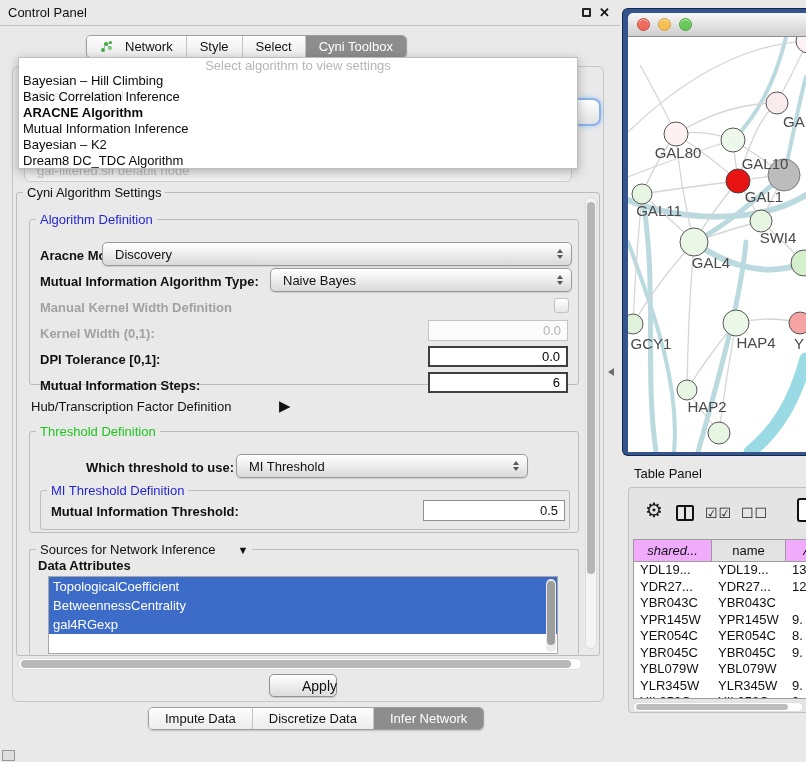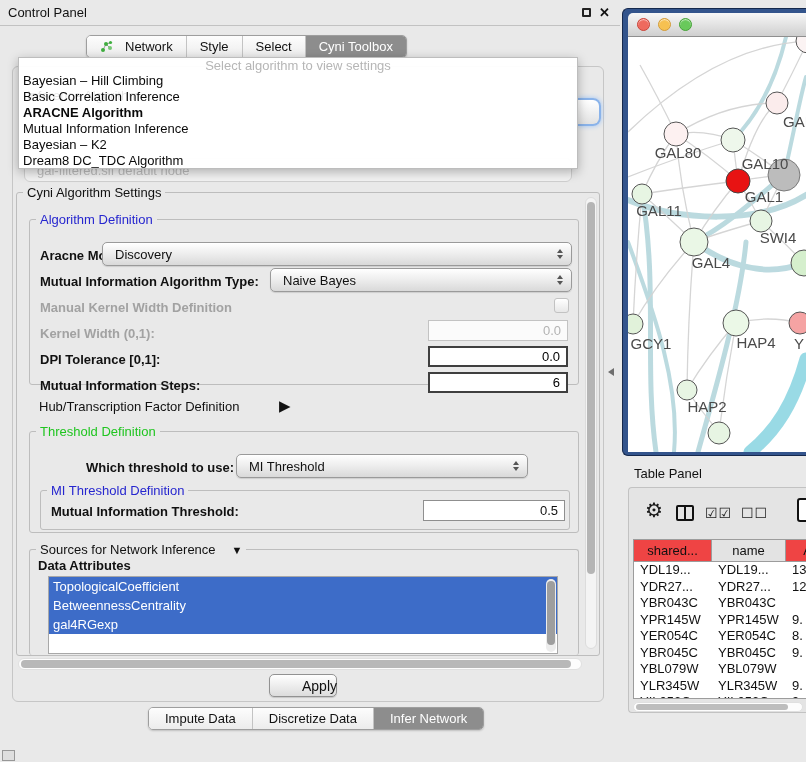--- a/index.html
+++ b/index.html
@@ -93,21 +93,21 @@
   .gear { position:absolute; left:16px; top:4px; font-size:20px; color:#1a1a1a; line-height:1; }
   .pane-ico { position:absolute; left:47px; top:9px; width:18px; height:16px; border:2px solid #111; border-radius:2px; }
   .pane-ico::after { content:""; position:absolute; left:50%; top:0; width:2px; height:100%; background:#111; transform:translateX(-50%); }
   .checks { position:absolute; left:76px; top:9px; font-size:14px; letter-spacing:1px; color:#1a1a1a; }
   .unchecks { position:absolute; left:112px; top:9px; font-size:14px; letter-spacing:1px; color:#1a1a1a; }
   .doc-ico { position:absolute; left:168px; top:2px; width:17px; height:24px; border:2.5px solid #111; border-radius:3px; background:#fff; }
 
   .tbl { position:absolute; left:4px; top:51px; width:174px; height:160px; background:#fff; border:1px solid #9c9c9c; overflow:hidden; }
   .thead { display:flex; height:22px; border-bottom:1px solid #9c9c9c; }
   .th { height:100%; display:flex; align-items:center; justify-content:center; font-size:13px; border-right:1px solid #9c9c9c; background:#e3e3e3; flex:none; }
-  .th.hl { background:#ef4444; }
+  .th.hl { background:#f0abfc;font-style:italic; }
   .trow { display:flex; height:16.5px; }
   .td { flex:none; font-size:13px; line-height:16.5px; padding-left:6px; white-space:nowrap; overflow:hidden; }
   .c1 { width:78px; } .c2 { width:74px; } .c3 { width:44px; }
   .tp-hsb { position:absolute; left:4px; top:214px; width:170px; height:10px; background:#fdfdfd; border:1px solid #e0e0e0; border-radius:6px; }
   .tp-hsb .thumb { position:absolute; left:2px; top:1px; width:152px; height:6px; background:#bdbdbd; border-radius:4px; }
 </style>
 </head>
 <body>
 
 <div class="abs cp-titlebar">
@@ -200,21 +200,21 @@
     <div class="field on" style="left:398px; top:126px; width:140px;">
       <span>0.0</span>
     </div>
 
     <span class="lbl b" style="left:10px; top:158px;">Mutual Information Steps:</span>
     <div class="field on" style="left:398px; top:152px; width:140px;">
       <span>6</span>
     </div>
   </div>
 
-  <span class="lbl" style="left:22px; top:206px;text-align:right;">Hub/Transcription Factor Definition</span>
+  <span class="lbl" style="left:14px; top:206px;text-align:right;">Hub/Transcription Factor Definition</span>
   <span class="lbl" style="left:262px; top:204px; font-size:15px;">▶</span>
 
   <div class="group" style="left:12px; top:238px; width:550px; height:102px;">
     <span class="gtitle green">Threshold Definition</span>
 
     <span class="lbl b" style="left:56px; top:28px;">Which threshold to use:</span>
     <div class="combo" style="left:206px; top:22px; width:292px;">
       <span>MI Threshold</span>
       <span class="spin">
           <i class="up"></i>
@@ -225,21 +225,21 @@
     <div class="group" style="left:10px; top:58px; width:530px; height:40px;">
       <span class="gtitle blue">MI Threshold Definition</span>
       <span class="lbl b" style="left:10px; top:13px;">Mutual Information Threshold:</span>
       <div class="field thin" style="left:382px; top:9px; width:142px;">
         <span>0.5</span>
       </div>
     </div>
   </div>
 
   <div class="group" style="left:12px; top:356px; width:550px; height:106px; border-bottom:none;">
-    <span class="gtitle" style="display:flex; gap:16px; align-items:center;">
+    <span class="gtitle" style="display:flex; gap:22px; align-items:center;">
       <span>Sources for Network Inference</span>
       <span style="font-size:11px;">▼</span>
     </span>
     <span class="lbl b" style="left:8px; top:8px;">Data Attributes</span>
 
     <div class="attr-list" style="left:18px; top:26px; width:510px; height:78px;">
       <div class="attr-item">TopologicalCoefficient</div>
       <div class="attr-item">BetweennessCentrality</div>
       <div class="attr-item">gal4RGexp</div>
       <div class="vsb" style="right:1px; top:2px; width:10px; height:73px; border:none; background:#ededed;">

